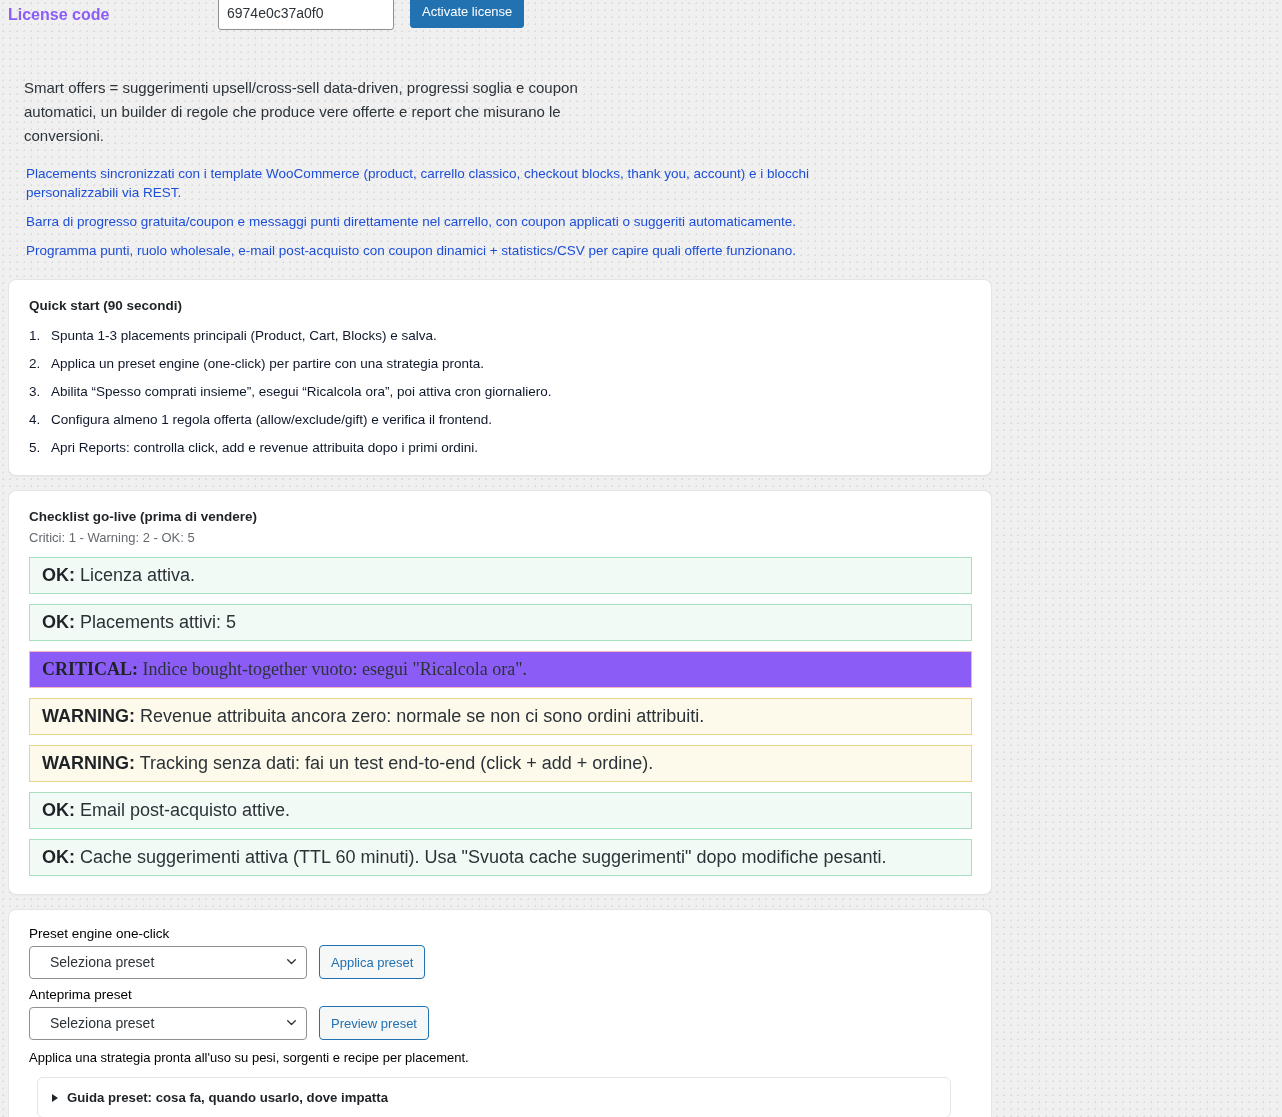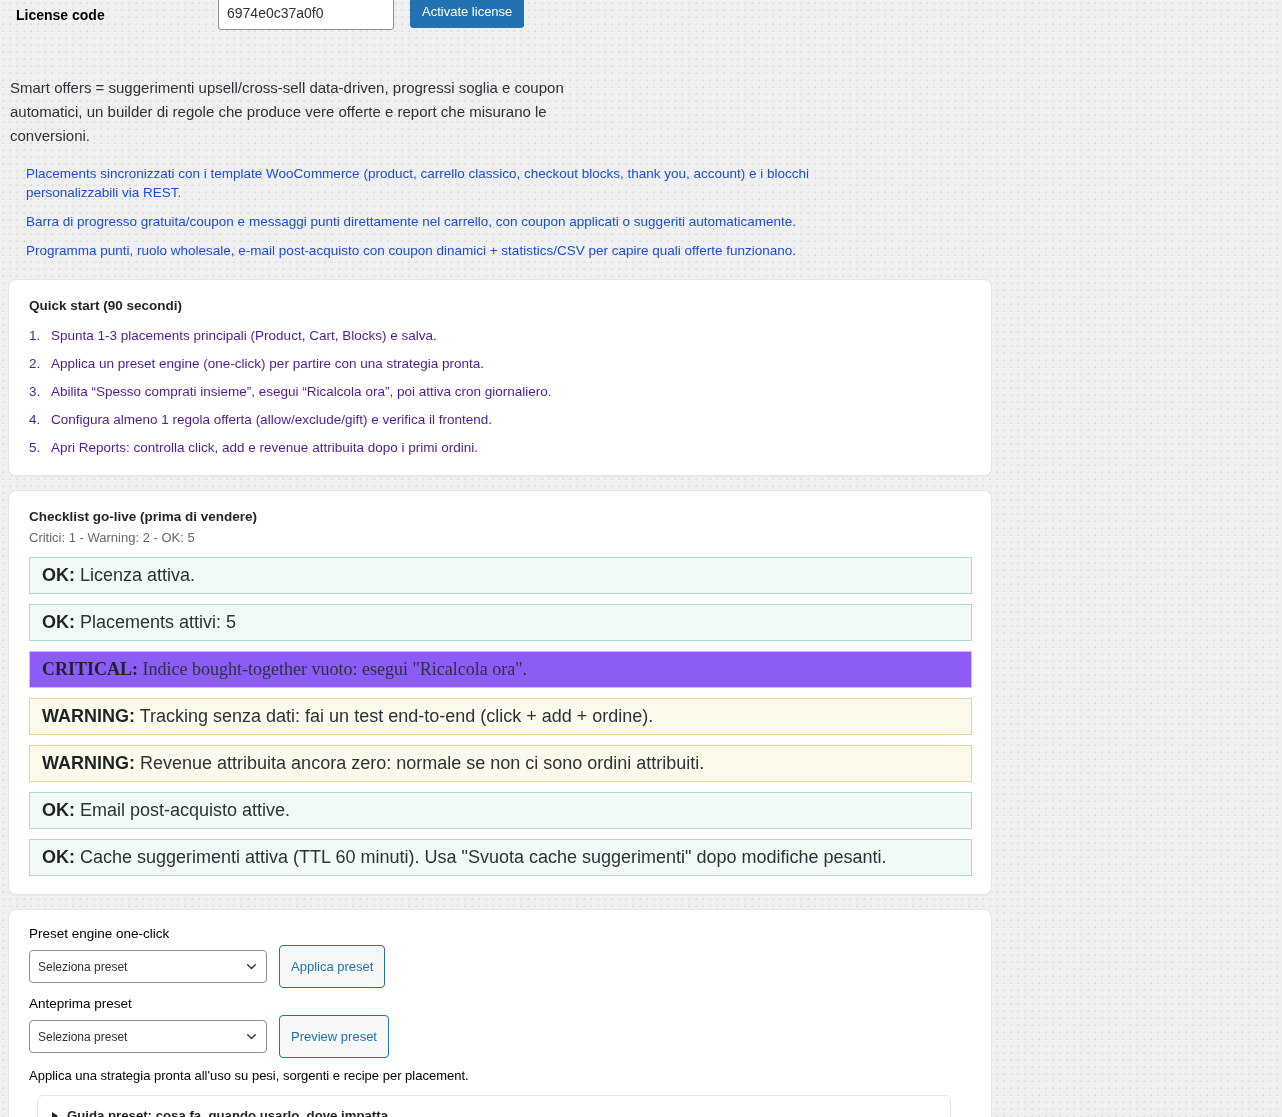--- a/index.html
+++ b/index.html
@@ -22,25 +22,25 @@
   }
 
   
   .license-row {
     position: relative;
     height: 32px;
     display: flex;
     align-items: flex-start;
   }
   .license-label {
-    font-size: 14px;
+    font-size: 16px;
     font-weight: bold;
-    color: #000000;
+    color: #8b5cf6;
     line-height: 30px;
-    padding-left: 16px;
+    padding-left: 8px;
     width: 218px;
     flex: 0 0 218px;
   }
   .license-input {
     width: 176px;
     height: 34px;
     margin-top: -4px;
     border: 1px solid #8c8f94;
     border-radius: 3px;
     background: #fff;
@@ -63,21 +63,21 @@
     font-size: 13px;
     font-weight: normal;
     line-height: 30px;
     cursor: pointer;
     white-space: nowrap;
   }
 
   
   .intro {
     margin: 44px 0 0 0;
-    padding: 0 10px;
+    padding: 0 24px;
     max-width: 640px;
     font-size: 15px;
     line-height: 24px;
     color: #2c3338;
   }
   .feature-list {
     list-style: none;
     margin: 16px 0 0 0;
     padding: 0 6px 0 26px;
     max-width: 830px;
@@ -112,21 +112,21 @@
   .ol-steps {
     list-style: none;
     counter-reset: step;
     margin: 14px 0 0 0;
     padding: 0 0 0 6px;
   }
   .ol-steps li {
     counter-increment: step;
     font-size: 13.5px;
     line-height: 18px;
-    color: #4c1d95;
+    color: #0f172a;
     margin-bottom: 10px;
     padding-left: 22px;
     position: relative;
   }
   .ol-steps li::before {
     content: counter(step) ".";
     position: absolute;
     left: 0;
     top: 0;
   }
@@ -163,45 +163,45 @@
   }
   .field-row {
     display: flex;
     align-items: center;
     margin: 0 0 8px 6px;
   }
   .select-wrap { position: relative; display: inline-block; }
   select.preset-select {
     -webkit-appearance: none;
     appearance: none;
-    width: 238px;
+    width: 278px;
     height: 33px;
     border: 1px solid #8c8f94;
     border-radius: 4px;
     background: #fff;
     font-family: "Liberation Sans", sans-serif;
-    font-size: 12px;
+    font-size: 14px;
     color: #2c3338;
-    padding: 0 30px 0 8px;
+    padding: 0 30px 0 20px;
     outline: none;
     cursor: pointer;
   }
   .select-arrow {
     position: absolute;
     right: 11px;
     top: 50%;
     margin-top: -3px;
     width: 9px;
     height: 6px;
     pointer-events: none;
   }
   .select-arrow svg { display: block; }
   .btn-secondary {
     margin-left: 12px;
-    height: 43px;
+    height: 34px;
     padding: 0 11px;
     background: #f6f7f7;
     border: 1px solid #2271b1;
     border-radius: 4px;
     color: #2271b1;
     font-family: "Liberation Sans", sans-serif;
     font-size: 13px;
     line-height: 31px;
     cursor: pointer;
     white-space: nowrap;
@@ -274,25 +274,25 @@
     <div class="alert ok">
       <strong>OK:</strong>
       <span>Placements attivi: 5</span>
     </div>
     <div class="alert critical">
       <strong>CRITICAL:</strong>
       <span>Indice bought-together vuoto: esegui "Ricalcola ora".</span>
     </div>
     <div class="alert warning">
       <strong>WARNING:</strong>
-      <span>Tracking senza dati: fai un test end-to-end (click + add + ordine).</span>
+      <span>Revenue attribuita ancora zero: normale se non ci sono ordini attribuiti.</span>
     </div>
     <div class="alert warning">
       <strong>WARNING:</strong>
-      <span>Revenue attribuita ancora zero: normale se non ci sono ordini attribuiti.</span>
+      <span>Tracking senza dati: fai un test end-to-end (click + add + ordine).</span>
     </div>
     <div class="alert ok">
       <strong>OK:</strong>
       <span>Email post-acquisto attive.</span>
     </div>
     <div class="alert ok">
       <strong>OK:</strong>
       <span>Cache suggerimenti attiva (TTL 60 minuti). Usa "Svuota cache suggerimenti" dopo modifiche pesanti.</span>
     </div>
   </div>

